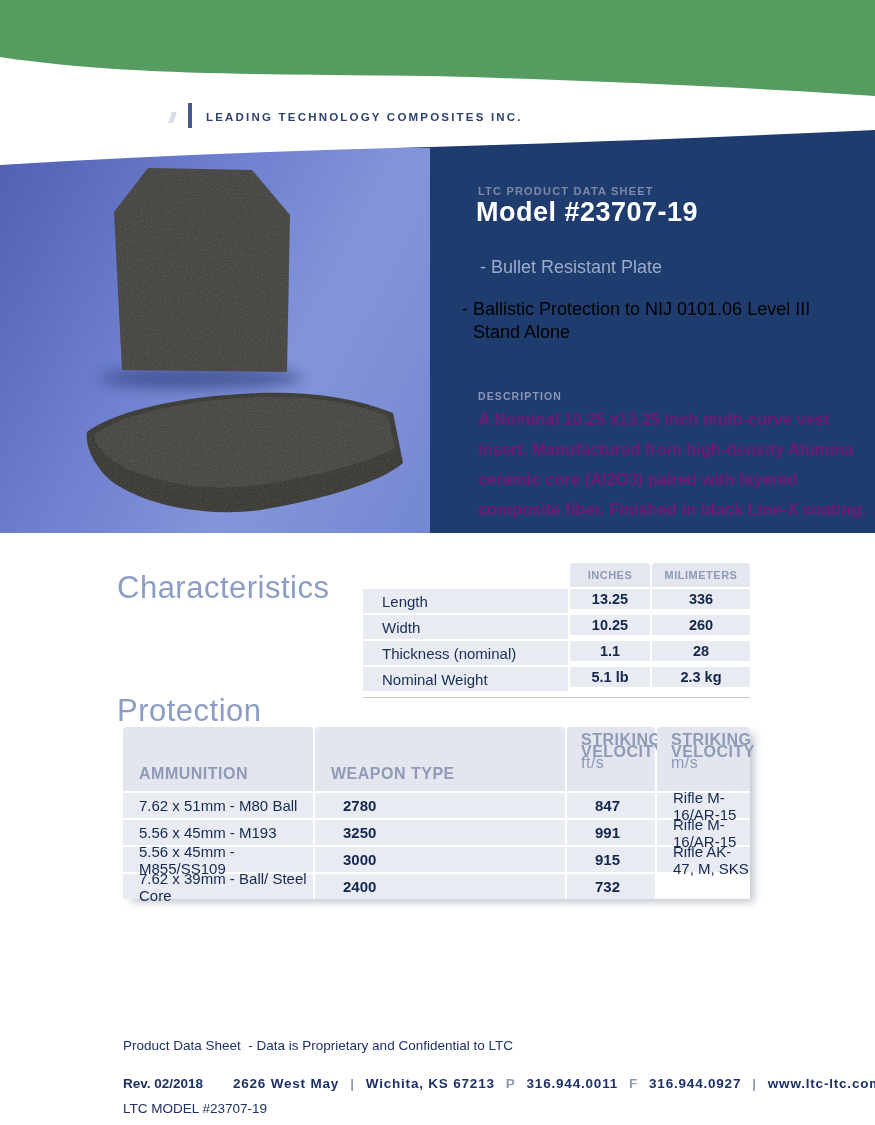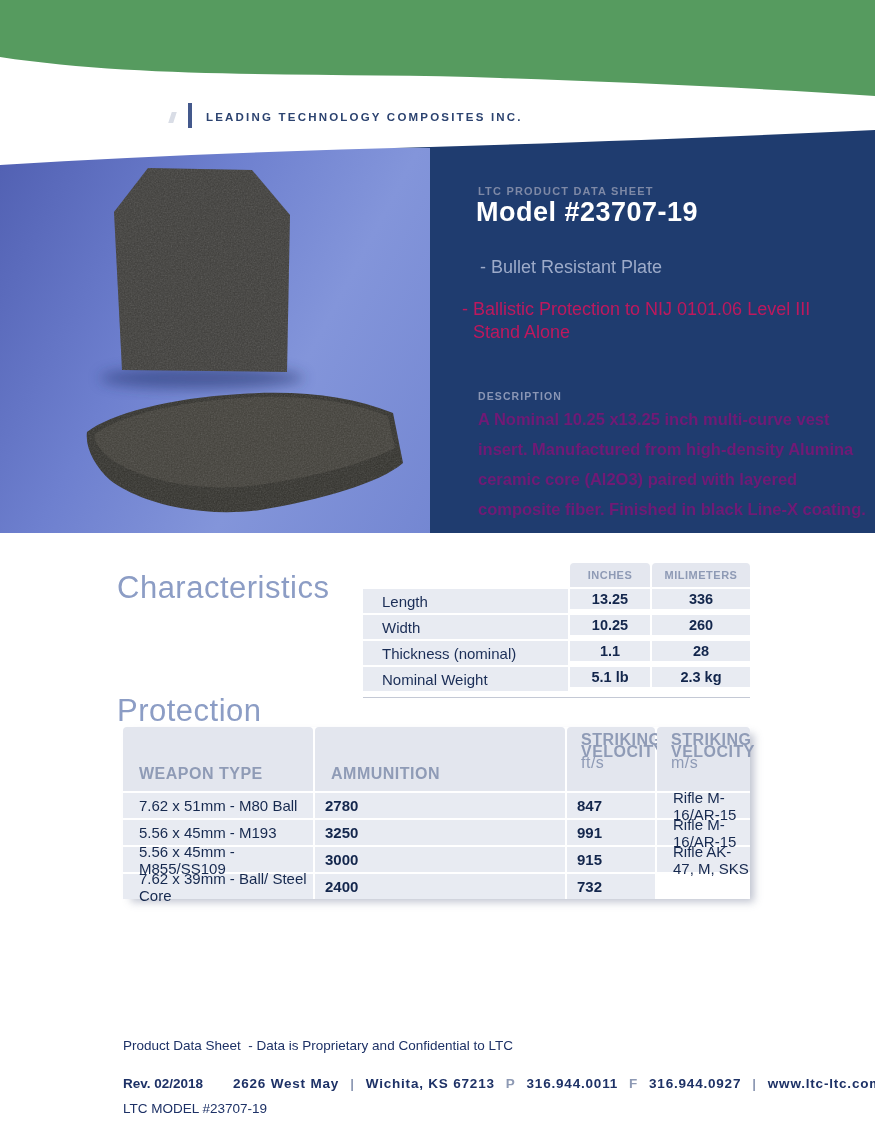--- a/index.html
+++ b/index.html
@@ -20,21 +20,21 @@
   .hero-navy{position:absolute;inset:0;background:#1f3c6f;}
   .hero-photo{position:absolute;top:20px;left:0;width:430px;height:385px;
       background:linear-gradient(118deg,#5160b2 0%,#6e80cf 38%,#8395da 66%,#7487d2 100%);}
   .hero-photo svg{display:block;}
   .hero-wave{position:absolute;top:0;left:0;}
   .hero-eyebrow{position:absolute;left:478px;top:57px;font-size:11px;font-weight:700;
       letter-spacing:1.2px;color:#7e89a6;}
   .hero-model{position:absolute;left:476px;top:69px;font-size:27px;font-weight:700;color:#ffffff;
       letter-spacing:.5px;}
   .hero-bullet1{position:absolute;left:444px;top:129px;font-size:18px;color:#9dabc9;margin-left:36px;}
-  .hero-bullet2{position:absolute;left:462px;top:170px;font-size:18px;color:#be185d;line-height:23px;}
+  .hero-bullet2{position:absolute;left:462px;top:170px;font-size:18px;color:#000000;line-height:23px;}
   .hero-bullet2 .indent{padding-left:11px;}
   .desc-label{position:absolute;left:478px;top:262px;font-size:10.5px;font-weight:700;
       letter-spacing:1.1px;color:#8a96b5;}
   .desc-text{position:absolute;left:478px;top:276px;width:392px;font-size:16.5px;font-weight:700;
       color:#701a75;line-height:30px;}
 
   
   .sec-heading{position:absolute;font-size:31px;font-weight:400;color:#8c9dc5;letter-spacing:.5px;}
   .h-char{left:117px;top:570px;}
   .h-prot{left:117px;top:693px;}
@@ -56,21 +56,21 @@
   .prot-table{position:absolute;left:123px;top:727px;width:627px;
       box-shadow:6px 5px 8px -2px rgba(115,125,150,.45);}
   .prot-grid{display:grid;grid-template-columns:190px 250px 88px 93px;gap:2px;}
   .prot-grid .hcell{height:64px;background:#e3e6ee;border-radius:4px 4px 0 0;box-sizing:border-box;
       font-size:16px;font-weight:700;color:#8f9bb6;letter-spacing:.5px;}
   .prot-grid .hcell.bottom{display:flex;align-items:flex-end;padding:0 0 8px 16px;}
   .prot-grid .hcell.stack{padding:7px 0 0 14px;line-height:11.5px;}
   .prot-grid .hcell .unit{font-weight:400;}
   .prot-grid .cell{height:25px;background:#e8ebf2;display:flex;align-items:center;
       padding-left:16px;box-sizing:border-box;font-size:15px;color:#16294f;}
-  .prot-grid .num{padding-left:10px;font-weight:700;color:#13264c;}
+  .prot-grid .num{padding-left:28px;font-weight:700;color:#13264c;}
 
   
   .note{position:absolute;left:123px;top:993px;font-size:13.5px;color:#1d3166;line-height:21px;
       white-space:pre-wrap;}
   .rev{position:absolute;left:123px;top:1076px;font-size:13.5px;font-weight:700;color:#1d3166;}
   .addr{position:absolute;left:250px;top:1076px;width:615px;display:flex;justify-content:center;
       align-items:center;gap:11px;font-size:13.5px;font-weight:600;color:#1d3166;
       letter-spacing:.8px;white-space:nowrap;}
   .addr .dim{color:#8d99b4;font-weight:600;}
 </style>
@@ -164,22 +164,22 @@
       <div class="vcell">5.1 lb</div>
       <div class="vcell">2.3 kg</div>
     </div>
     <div class="char-rule"></div>
   </div>
 
   <div class="sec-heading h-prot">Protection</div>
 
   <div class="prot-table">
     <div class="prot-grid">
+      <div class="hcell bottom">AMMUNITION</div>
       <div class="hcell bottom">WEAPON TYPE</div>
-      <div class="hcell bottom">AMMUNITION</div>
       <div class="hcell stack">
         <div>STRIKING</div>
         <div>VELOCITY</div>
         <div class="unit">ft/s</div>
       </div>
       <div class="hcell stack">
         <div>STRIKING</div>
         <div>VELOCITY</div>
         <div class="unit">m/s</div>
       </div>

